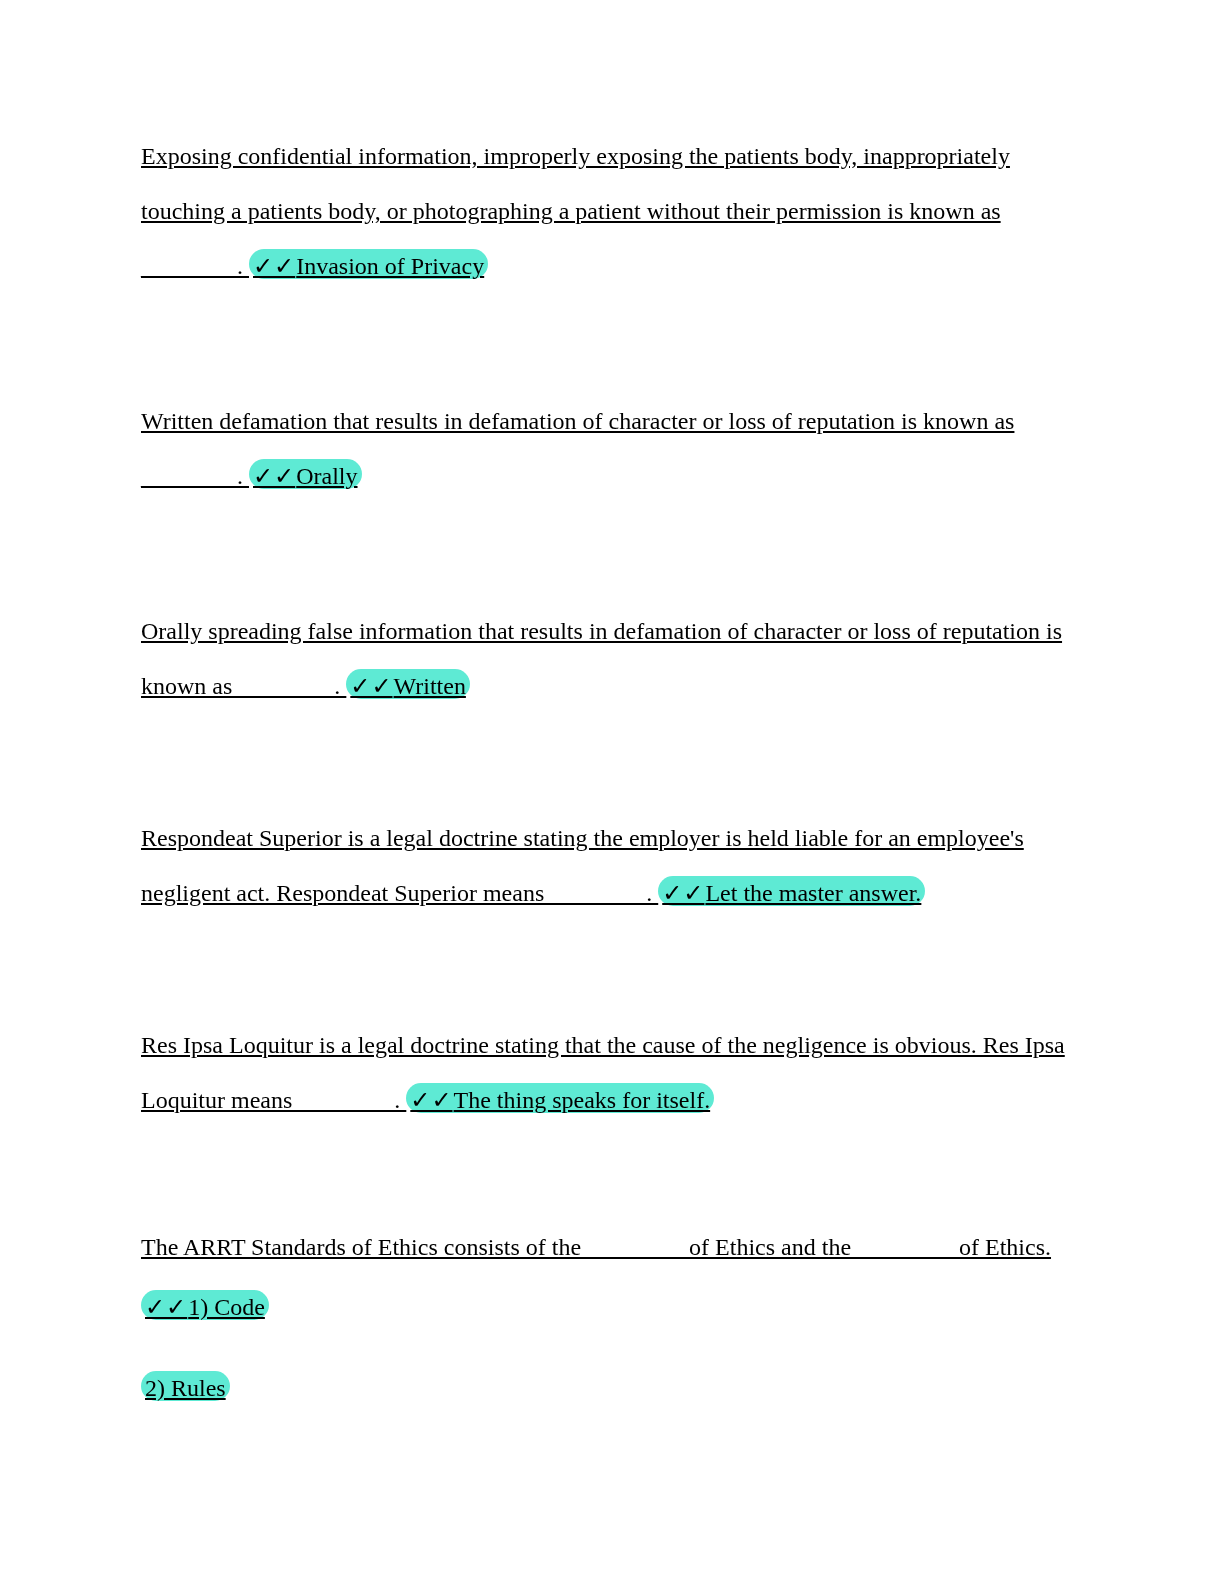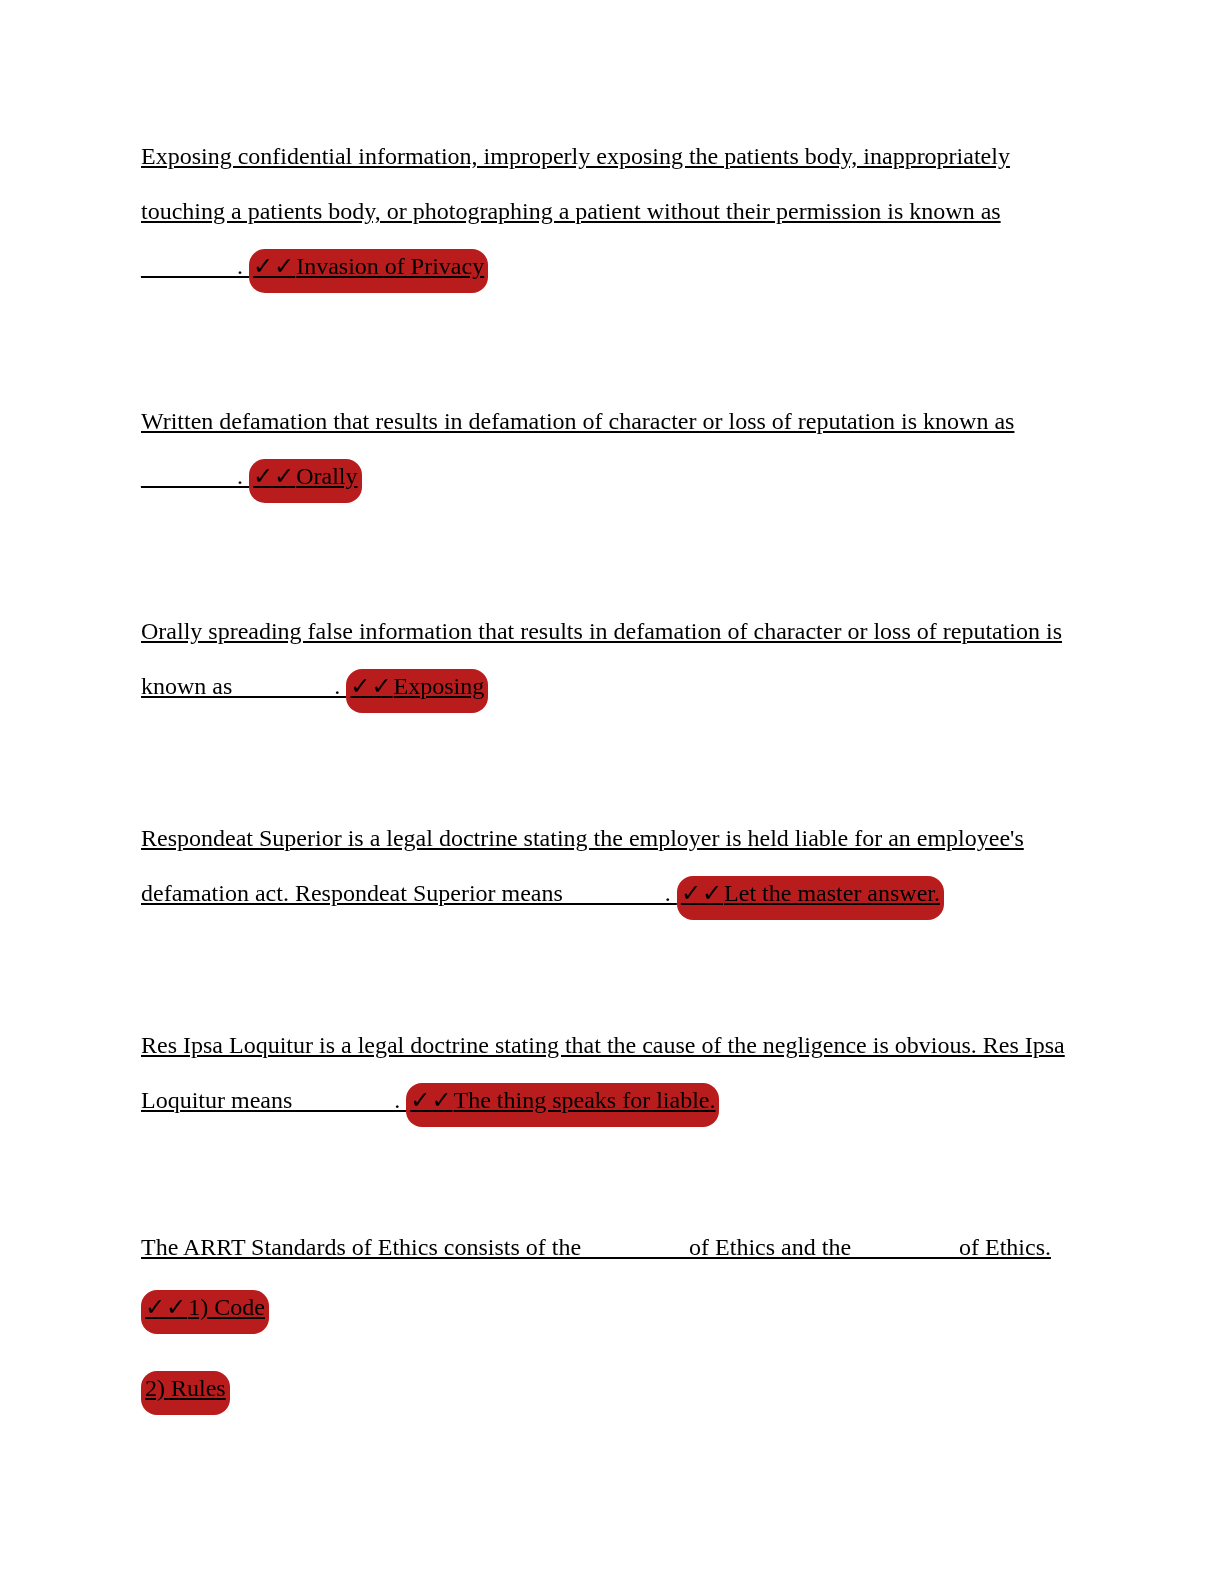--- a/index.html
+++ b/index.html
@@ -19,22 +19,22 @@
     line-height: 55px;
     color: #000000;
     overflow: hidden;
     text-decoration: underline;
   }
   .line {
     white-space: nowrap;
     height: 55px;
   }
   .hl {
-    background: #b91c1c;
-    padding: 4px 4px 14px 4px;
+    background: #5eead4;
+    padding: 4px 4px 0 4px;
     border-radius: 16px;
   }
   .checks {
     font-family: "DejaVu Sans", sans-serif;
     font-weight: bold;
     letter-spacing: 1px;
     padding-right: 1px;
   }
   .spacer { width: 100%; }
   .sp1 { height: 100px; }
@@ -58,33 +58,33 @@
   <div class="spacer sp1"></div>
 
   <section>
     <div class="line">Written defamation that results in defamation of character or loss of reputation is known as</div>
     <div class="line"><span>________. </span><span class="hl"><span class="checks">✓✓</span><span>Orally</span></span></div>
   </section>
   <div class="spacer sp2"></div>
 
   <section>
     <div class="line">Orally spreading false information that results in defamation of character or loss of reputation is</div>
-    <div class="line"><span>known as ________. </span><span class="hl"><span class="checks">✓✓</span><span>Exposing</span></span></div>
+    <div class="line"><span>known as ________. </span><span class="hl"><span class="checks">✓✓</span><span>Written</span></span></div>
   </section>
   <div class="spacer sp3"></div>
 
   <section>
     <div class="line">Respondeat Superior is a legal doctrine stating the employer is held liable for an employee's</div>
-    <div class="line"><span>defamation act. Respondeat Superior means ________. </span><span class="hl"><span class="checks">✓✓</span><span>Let the master answer.</span></span></div>
+    <div class="line"><span>negligent act. Respondeat Superior means ________. </span><span class="hl"><span class="checks">✓✓</span><span>Let the master answer.</span></span></div>
   </section>
   <div class="spacer sp4"></div>
 
   <section>
     <div class="line">Res Ipsa Loquitur is a legal doctrine stating that the cause of the negligence is obvious. Res Ipsa</div>
-    <div class="line"><span>Loquitur means ________. </span><span class="hl"><span class="checks">✓✓</span><span>The thing speaks for liable.</span></span></div>
+    <div class="line"><span>Loquitur means ________. </span><span class="hl"><span class="checks">✓✓</span><span>The thing speaks for itself.</span></span></div>
   </section>
   <div class="spacer sp5"></div>
 
   <section>
     <div class="line">The ARRT Standards of Ethics consists of the ________ of Ethics and the ________ of Ethics.</div>
     <div class="spacer sp-code"></div>
     <div class="line"><span class="hl"><span class="checks">✓✓</span><span>1) Code</span></span></div>
     <div class="spacer sp-rules"></div>
     <div class="line"><span class="hl"><span>2) Rules</span></span></div>
   </section>

